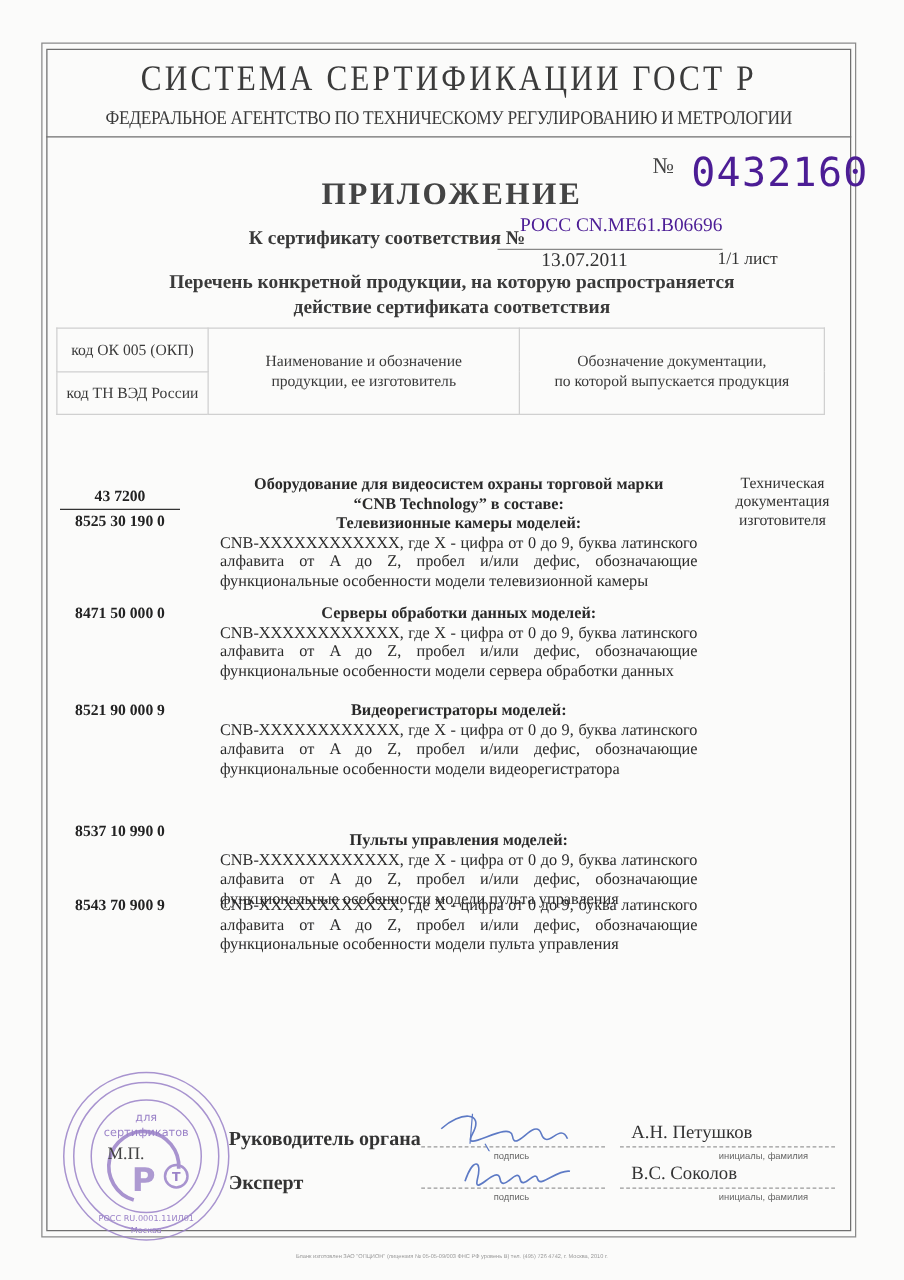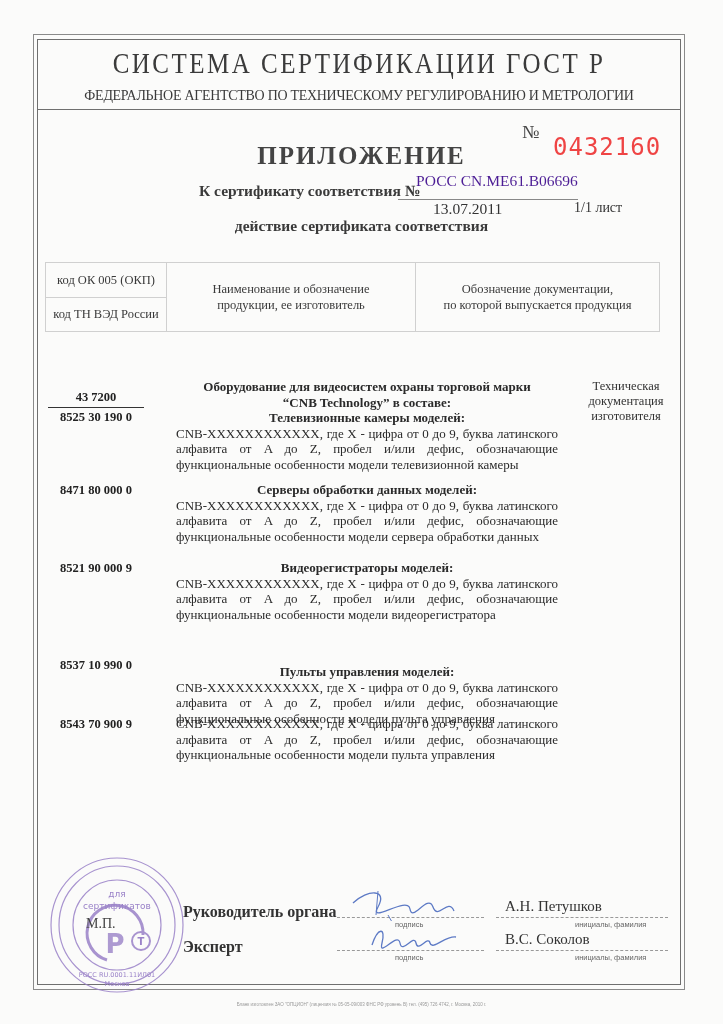--- a/index.html
+++ b/index.html
@@ -9,21 +9,21 @@
                  border: 1.5px solid #8a8a8a; box-sizing: border-box; }
   .frame-inner { position: absolute; left: 37px; top: 39px; width: 644px; height: 946px;
                  border: 1.5px solid #6f6f6f; box-sizing: border-box; }
   .hdr { position: absolute; left: 37px; top: 39px; width: 644px; height: 71px;
          border-bottom: 1.5px solid #6f6f6f; box-sizing: border-box; text-align: center; }
   .hdr-title { position: absolute; left: 0; right: 0; top: 11px; font-size: 25px; letter-spacing: 2.5px;
                color: #3b3b3b; font-weight: normal; transform: scaleY(1.15); }
   .hdr-sub { position: absolute; left: 0; right: 0; top: 47px; font-size: 15.5px; color: #3a3a3a;
              white-space: nowrap; letter-spacing: -0.3px; transform: scaleX(0.9); }
   .num { position: absolute; left: 522px; top: 122px; font-size: 18px; color: #444; }
-  .num-val { position: absolute; left: 553px; top: 133px; font-size: 24px; color: #ef4444;
+  .num-val { position: absolute; left: 553px; top: 119px; font-size: 32px; color: #4c1d95;
              font-family: "DejaVu Sans Mono", "Liberation Mono", monospace; letter-spacing: 1px; }
   .app-title { position: absolute; left: 0; width: 723px; top: 142px; text-align: center;
                font-size: 25px; font-weight: bold; color: #444; letter-spacing: 2px; }
   .cert-label { position: absolute; left: 199px; top: 182px; font-size: 15.5px; font-weight: bold; color: #3a3a3a; }
   .cert-line { position: absolute; left: 398px; top: 199px; width: 180px; border-bottom: 1px solid #888; }
   .cert-num { position: absolute; left: 416px; top: 172px; font-size: 15.5px; color: #4c1d95; }
   .cert-date { position: absolute; left: 433px; top: 200px; font-size: 15.5px; color: #333; }
   .cert-sheet { position: absolute; left: 574px; top: 200px; font-size: 14px; color: #333; }
   .scope { position: absolute; left: 0; width: 723px; top: 216px; text-align: center;
            font-size: 15.5px; font-weight: bold; line-height: 20px; color: #3a3a3a; }
@@ -64,20 +64,21 @@
 
 <div class="app-title">ПРИЛОЖЕНИЕ</div>
 
 <div class="cert-label">К сертификату соответствия №</div>
 <div class="cert-line"></div>
 <div class="cert-num">РОСС CN.МЕ61.В06696</div>
 <div class="cert-date">13.07.2011</div>
 <div class="cert-sheet">1/1 лист</div>
 
 <div class="scope">
+  <div>Перечень конкретной продукции,  на которую распространяется</div>
   <div>действие сертификата соответствия</div>
 </div>
 
 <table class="hdr-table">
   <tbody>
       <tr>
     <td class="c1">код ОК 005 (ОКП)</td>
     <td class="c2" rowspan="2">
       <div>Наименование и обозначение</div>
       <div>продукции, ее изготовитель</div>
@@ -102,21 +103,21 @@
   <span class="bh">“CNB Technology” в составе:</span>
   <span class="bh">Телевизионные камеры моделей:</span>
   <span class="bt">CNB-XXXXXXXXXXXX, где X - цифра от 0 до 9, буква латинского алфавита от A до Z, пробел и/или дефис, обозначающие функциональные особенности модели телевизионной камеры</span>
 </div>
 <div class="doc" style="top:379px;">
   <div>Техническая</div>
   <div>документация</div>
   <div>изготовителя</div>
 </div>
 
-<div class="code" style="top:483px;">8471 80 000 0</div>
+<div class="code" style="top:483px;">8471 50 000 0</div>
 <div class="desc" style="top:482px;">
   <span class="bh">Серверы обработки данных моделей:</span>
   <span class="bt">CNB-XXXXXXXXXXXX, где X - цифра от 0 до 9, буква латинского алфавита от A до Z, пробел и/или дефис, обозначающие функциональные особенности модели сервера обработки данных</span>
 </div>
 
 <div class="code" style="top:561px;">8521 90 000 9</div>
 <div class="desc" style="top:560px;">
   <span class="bh">Видеорегистраторы моделей:</span>
   <span class="bt">CNB-XXXXXXXXXXXX, где X - цифра от 0 до 9, буква латинского алфавита от A до Z, пробел и/или дефис, обозначающие функциональные особенности модели видеорегистратора</span>
 </div>

